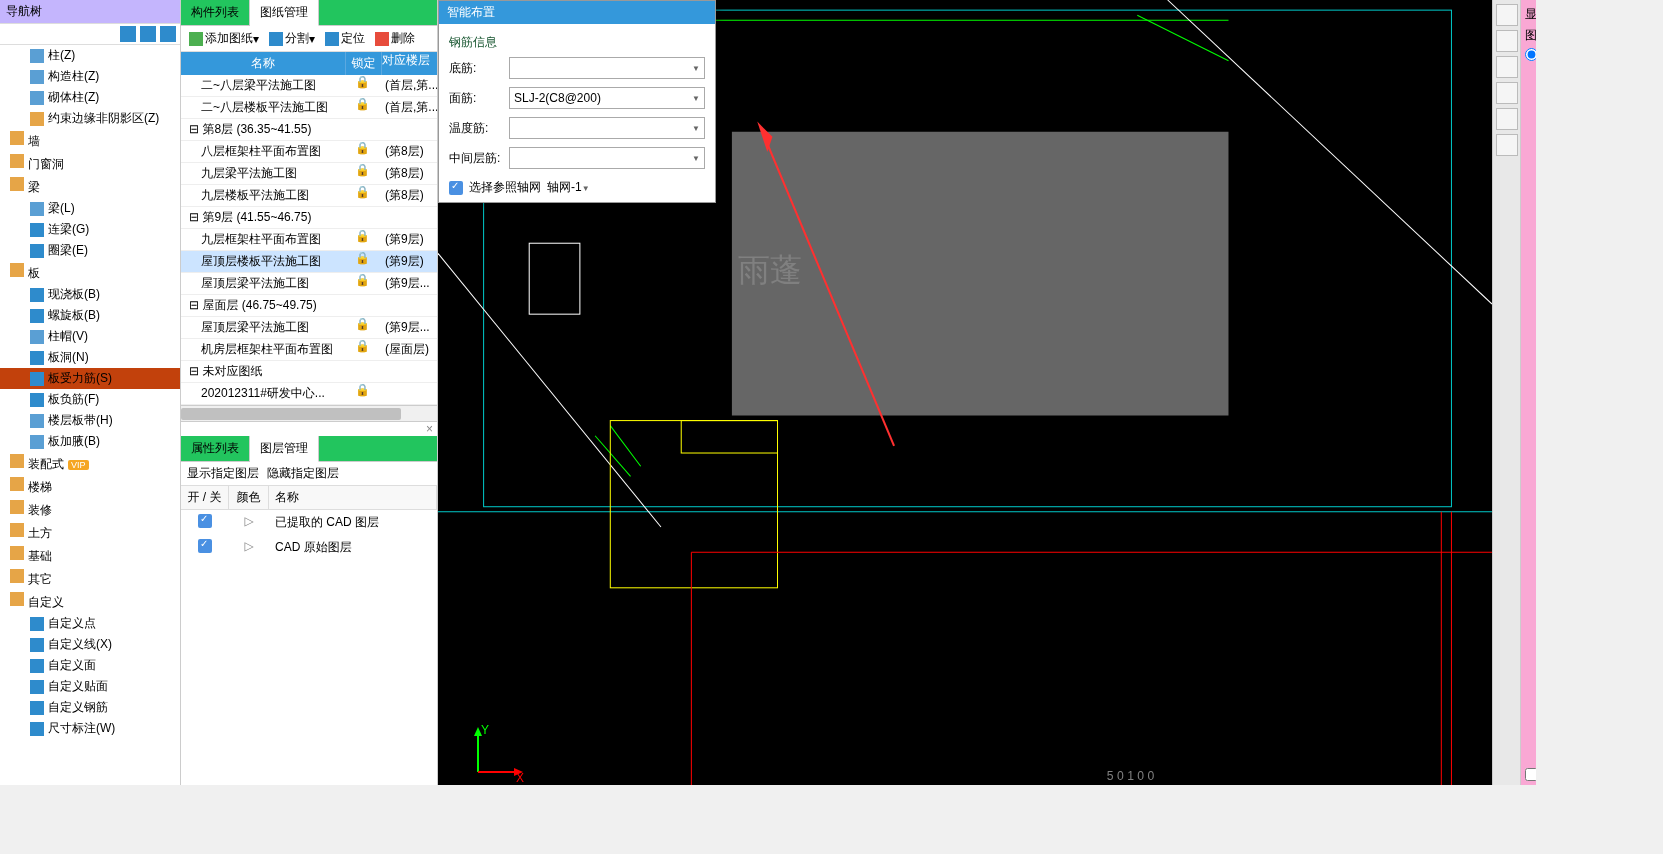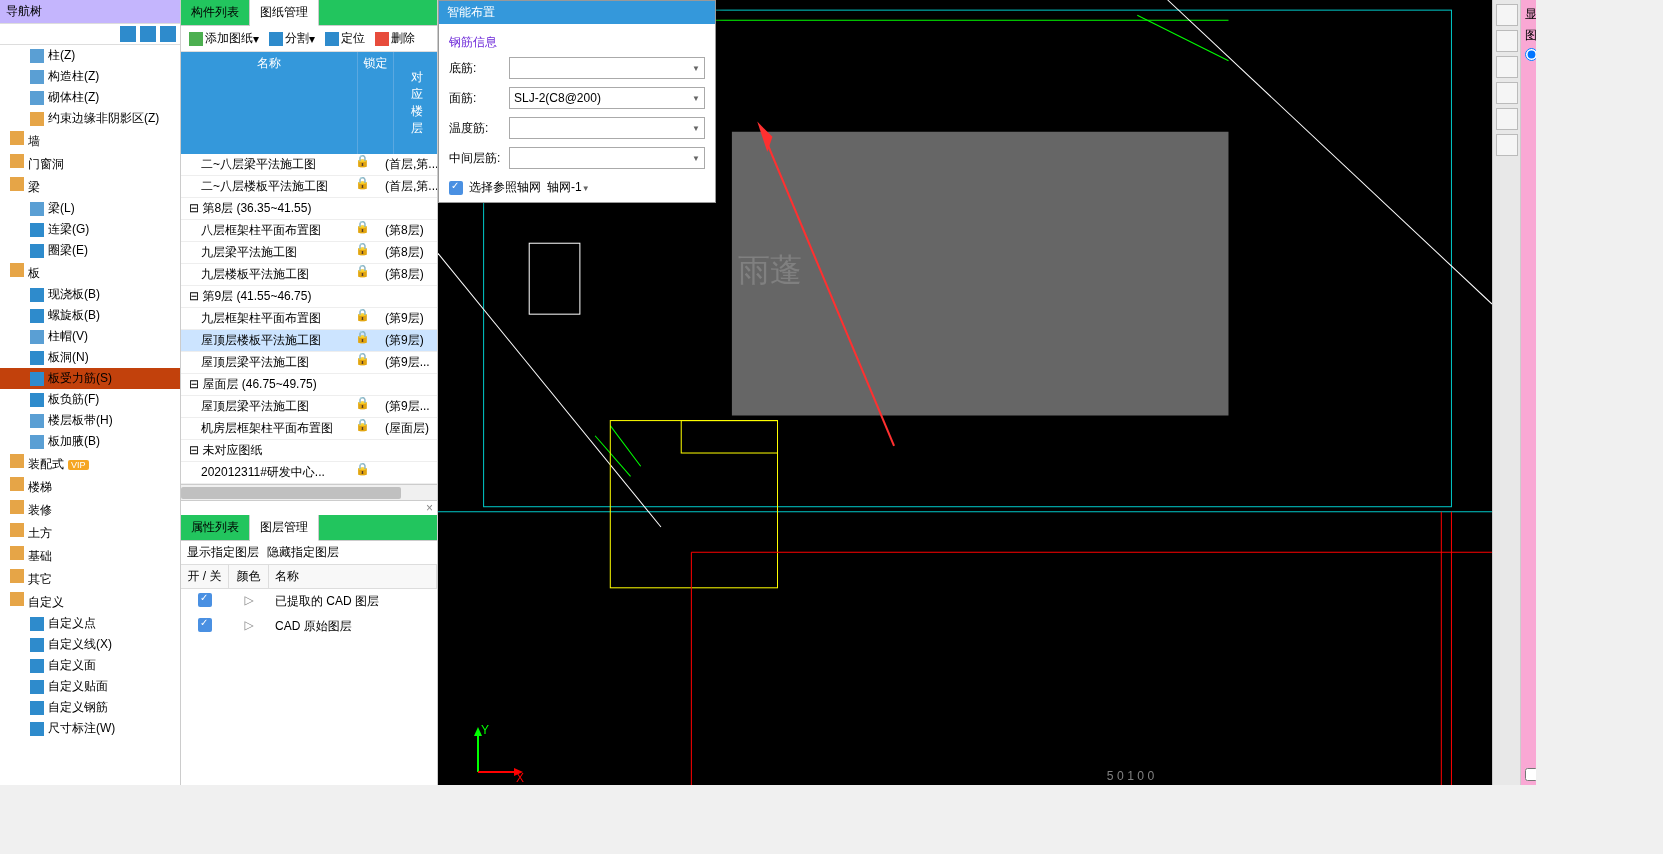--- a/index.html
+++ b/index.html
@@ -27,21 +27,21 @@
 .tabs { display: flex; border-bottom: 1px solid #ccc; background: #22c55e; }
 .tab { padding: 4px 10px; border-right: 1px solid #ccc; cursor: pointer; }
 .tab.active { background: #fff; border-bottom: 1px solid #fff; margin-bottom: -1px; }
 .mid-toolbar { display: flex; align-items: center; padding: 2px 4px; border-bottom: 1px solid #ddd; flex-wrap: nowrap; }
 .mid-toolbar .btn { display: flex; align-items: center; padding: 2px 4px; margin-right: 2px; cursor: pointer; white-space: nowrap; }
 .mid-toolbar .btn .ticon { width: 14px; height: 14px; margin-right: 2px; }
 
 .dwg-table-head { display: flex; background: #3498db; color: #fff; }
 .dwg-th-name { flex: 1; text-align: center; padding: 3px; }
 .dwg-th-lock { width: 36px; text-align: center; padding: 3px; border-left: 1px solid #5ba8e0; }
-.dwg-th-floor { width: 44px; text-align: center; padding: 17px; border-left: 1px solid #5ba8e0; }
+.dwg-th-floor { width: 56px; padding: 0; border-left: 1px solid #5ba8e0; }
 .dwg-body { flex: 0 0 auto; max-height: none; }
 .dwg-row { display: flex; border-bottom: 1px solid #eee; }
 .dwg-row.selected { background: #cce4ff; }
 .dwg-cell-name { flex: 1; padding: 2px 4px 2px 20px; overflow: hidden; white-space: nowrap; text-overflow: ellipsis; }
 .dwg-cell-name.group { padding-left: 8px; }
 .dwg-cell-lock { width: 36px; text-align: center; }
 .dwg-cell-floor { width: 56px; padding: 2px 4px; overflow: hidden; white-space: nowrap; }
 .lock-icon { color: #888; }
 
 .dwg-scroll { height: 16px; background: #f0f0f0; border-top: 1px solid #ccc; position: relative; }
@@ -66,21 +66,21 @@
 
 .canvas-area { flex: 1; background: #000; position: relative; overflow: hidden; }
 .canvas-svg { position: absolute; inset: 0; }
 
 .dialog { position: absolute; left: 0; top: 0; width: 278px; background: #fff; border: 1px solid #999; box-shadow: 2px 2px 8px rgba(0,0,0,0.3); }
 .dialog-title { background: #3498db; color: #fff; padding: 3px 8px; }
 .dialog-body { padding: 6px 10px; }
 .radio-row { display: flex; gap: 12px; margin-bottom: 6px; align-items: center; }
 .radio-row label { display: flex; align-items: center; gap: 3px; cursor: pointer; }
 .radio-row .highlight { border: 2px solid #e74c3c; padding: 2px 4px; }
-.group-title { margin: 4px 0 6px 0; color: #6d28d9; }
+.group-title { margin: 4px 0 6px 0; color: #14532d; }
 .form-row { display: flex; align-items: center; margin-bottom: 8px; }
 .form-row .lbl { width: 60px; }
 .form-row .combo { flex: 1; border: 1px solid #aaa; padding: 2px 4px; height: 22px; display: flex; align-items: center; justify-content: space-between; background: #fff; }
 .combo .arrow { font-size: 8px; color: #666; }
 .ref-row { display: flex; align-items: center; gap: 6px; margin-top: 10px; }
 
 .right-toolbar { width: 28px; background: #e8e8e8; border-left: 1px solid #ccc; display: flex; flex-direction: column; align-items: center; padding-top: 4px; gap: 4px; }
 .right-toolbar .ricon { width: 22px; height: 22px; border: 1px solid #bbb; background: #f5f5f5; }
 
 .far-right { width: 16px; background: #f9a8d4; border-left: 1px solid #ccc; padding: 4px; overflow: hidden; }

